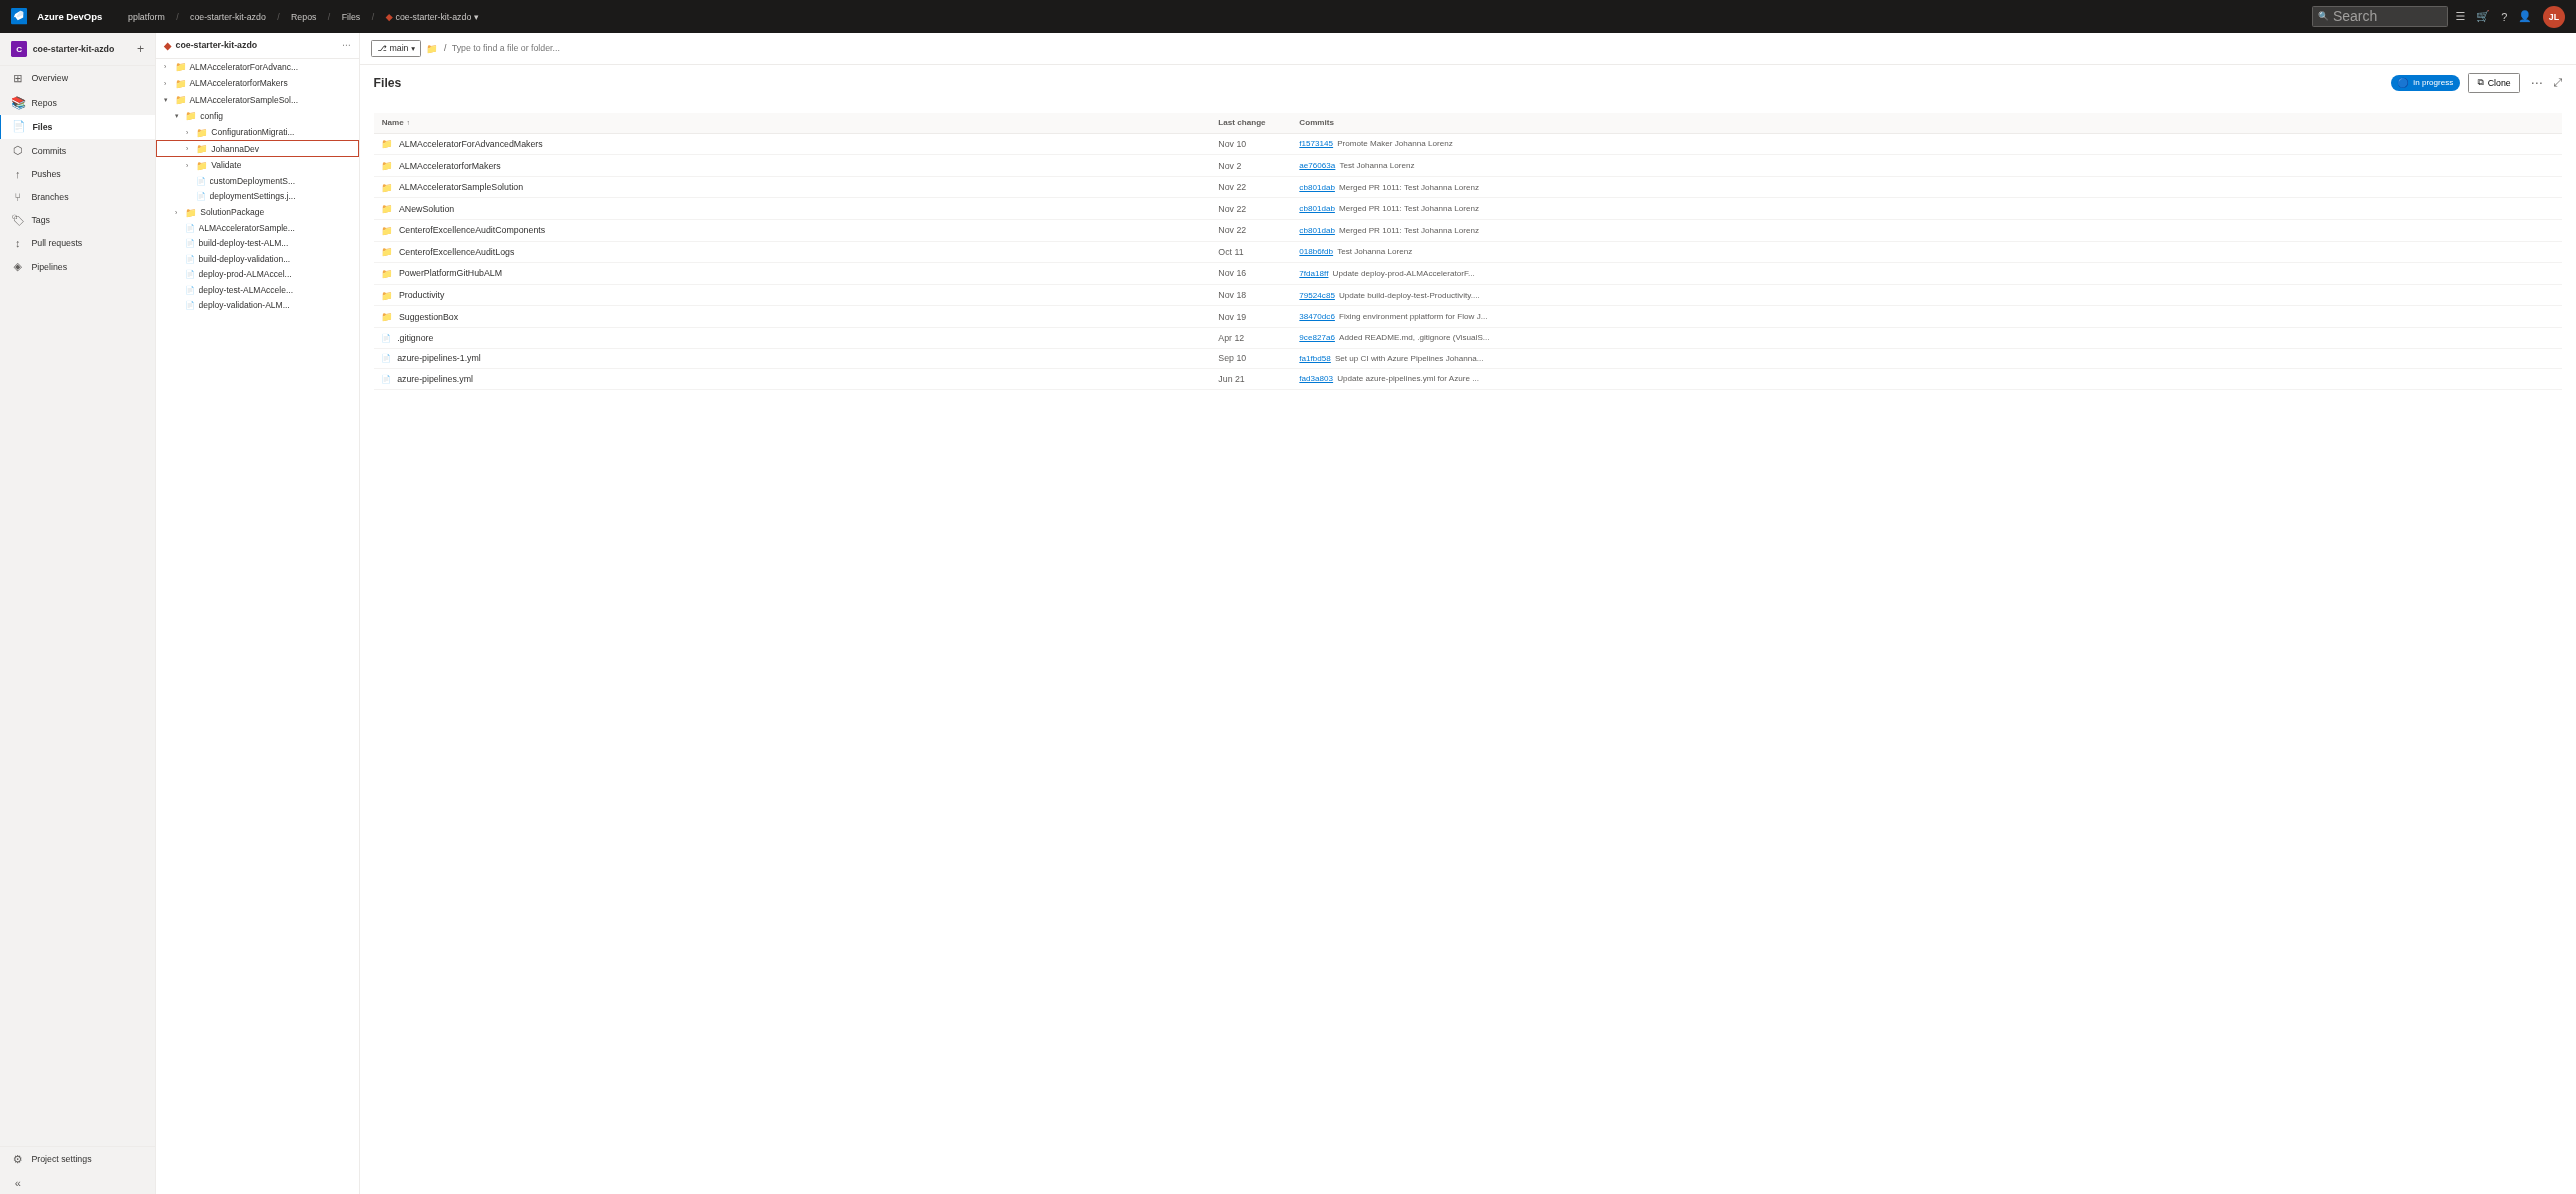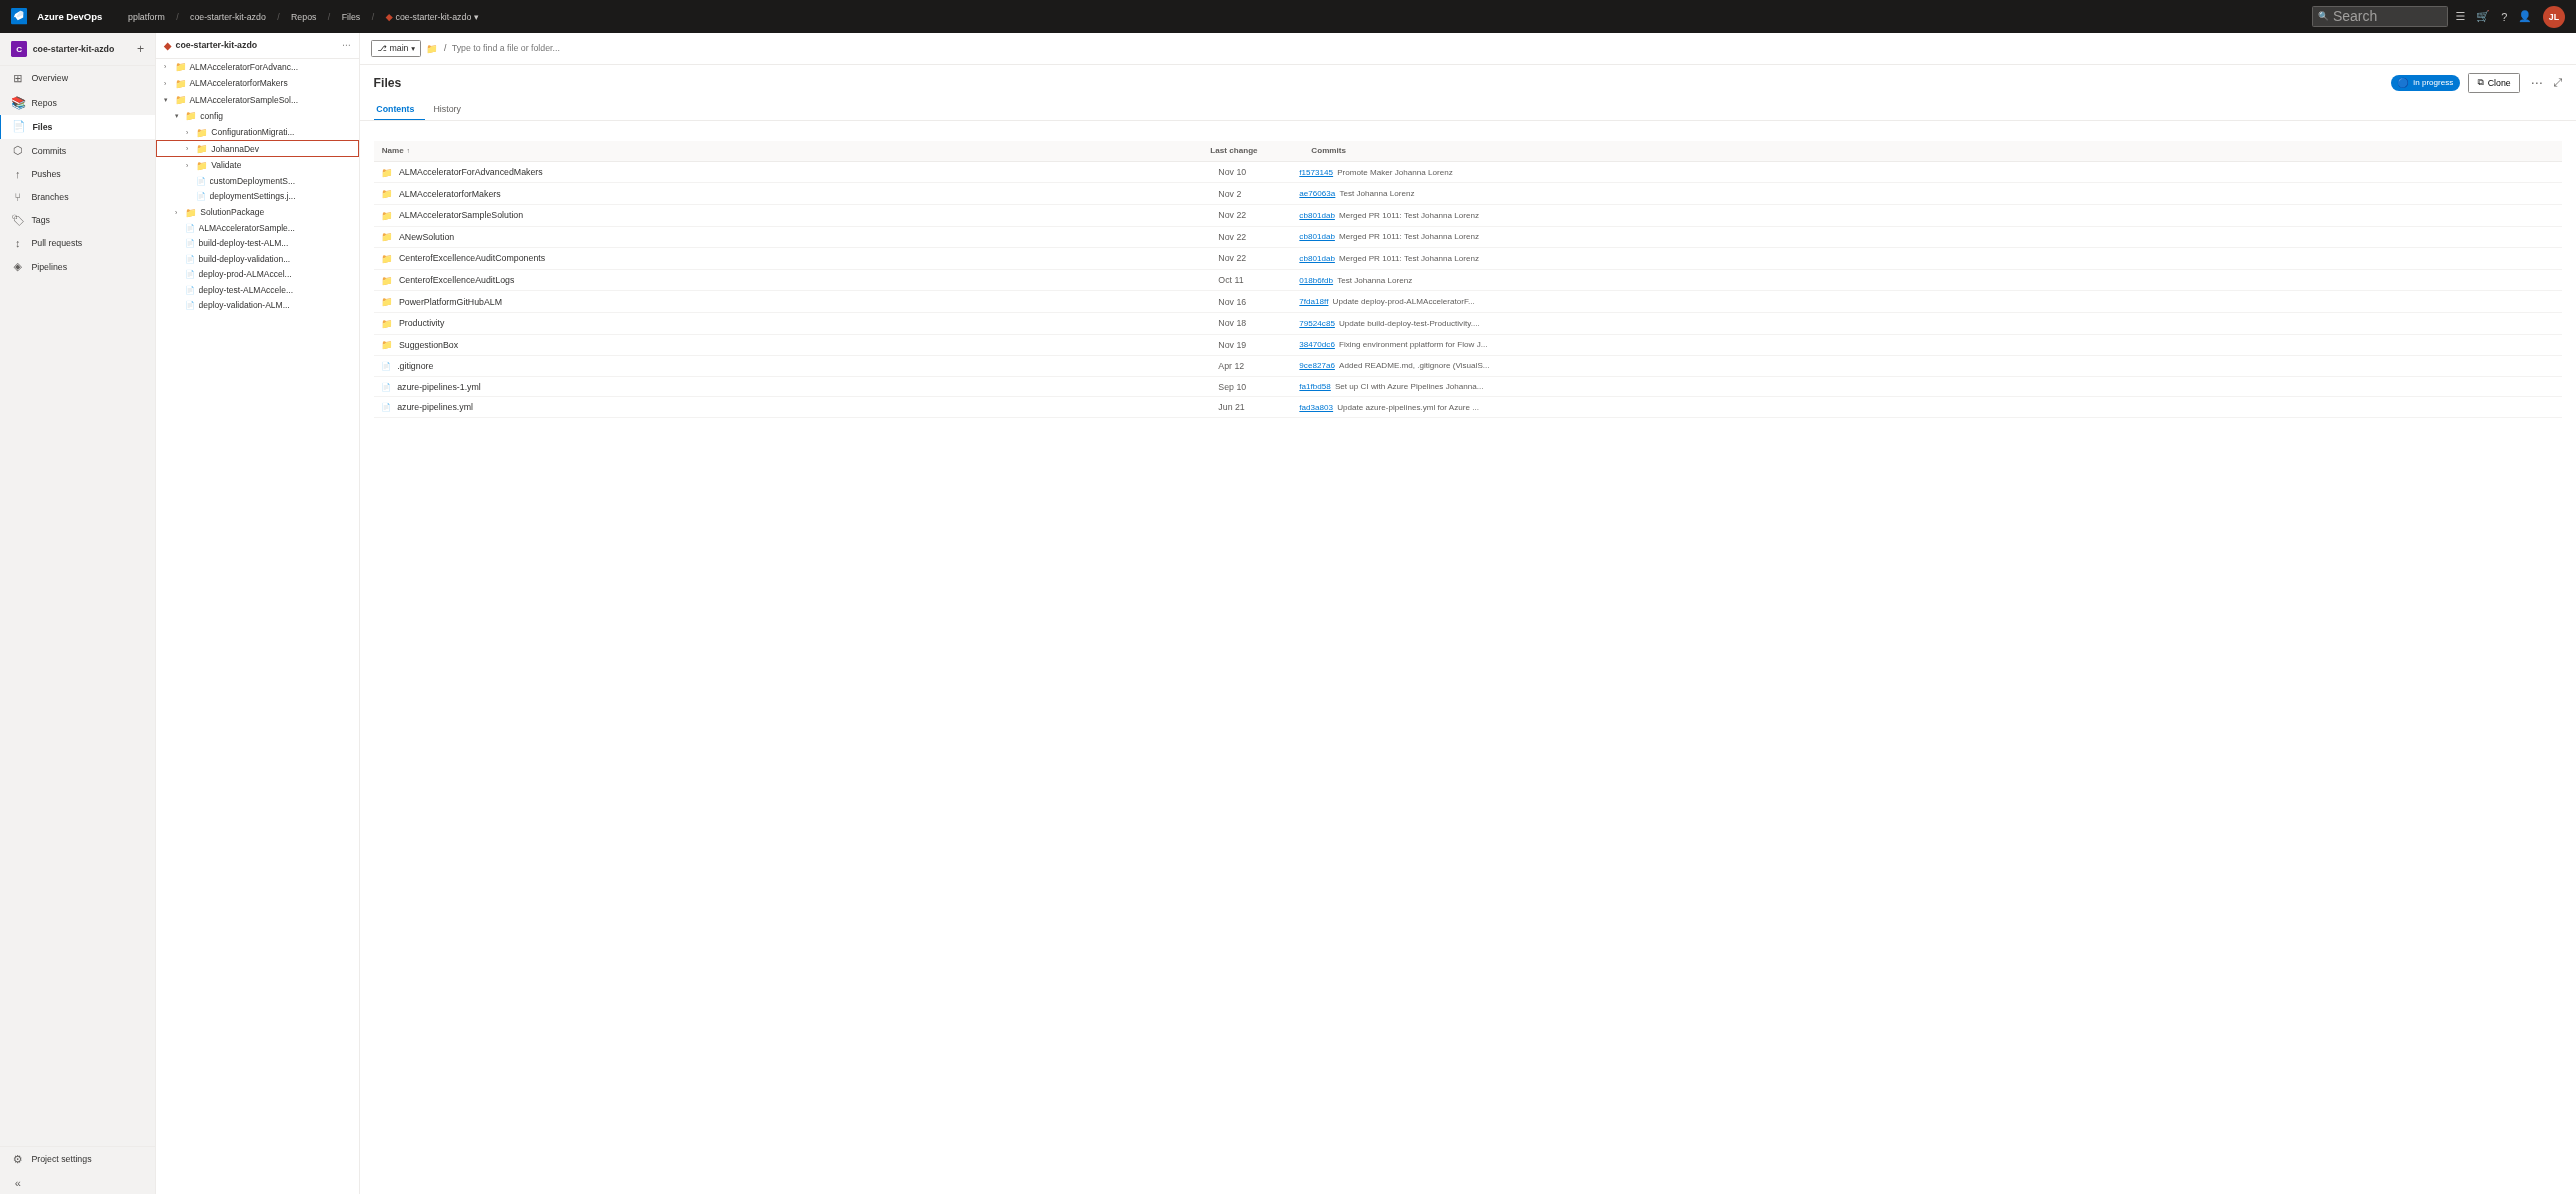--- a/index.html
+++ b/index.html
@@ -63,21 +63,21 @@
     .more-btn { cursor: pointer; color: #605e5c; font-size: 12.2px; padding: 2.7px; }
 
     .tabs { display: flex; align-items: center; padding: 0 13.6px; border-bottom: 0.7px solid #edebe9; margin-top: 5.4px; }
     .tab { padding: 5.4px 11px 5.4px 2.7px; cursor: pointer; font-size: 8.8px; color: #605e5c; border-bottom: 1.4px solid transparent; margin-right: 5.4px; }
     .tab.active { color: #0078d4; border-bottom-color: #0078d4; font-weight: 600; }
 
     
     .files-table { width: 100%; padding: 0 13.6px; }
     .files-table-header { display: flex; align-items: center; padding: 5.4px 8.1px; border-bottom: 0.7px solid #edebe9; color: #605e5c; font-size: 8.1px; font-weight: 600; margin-top: 20px; background: #faf9f8; }
     .col-name { flex: 2; display: flex; align-items: center; gap: 2.7px; }
-    .col-lastchange { width: 101px; }
+    .col-lastchange { width: 81px; }
     .col-commits { flex: 3; }
     .file-row { display: flex; align-items: center; padding: 4.8px 8.1px; border-bottom: 0.7px solid #f3f2f1; font-size: 8.8px; }
     .file-row .col-name { flex: 2; display: flex; align-items: center; gap: 5.4px; }
     .file-row .col-lastchange { width: 81px; color: #605e5c; }
     .file-row .col-commits { flex: 3; display: flex; align-items: center; gap: 4.1px; overflow: hidden; }
     .folder-icon-sm { color: #dcb67a; font-size: 9.5px; }
     .file-icon-sm { color: #605e5c; font-size: 8.1px; }
     .commit-hash { color: #0078d4; text-decoration: underline; cursor: pointer; white-space: nowrap; font-size: 8.1px; }
     .commit-msg { color: #605e5c; overflow: hidden; text-overflow: ellipsis; white-space: nowrap; font-size: 8.1px; }
 
@@ -302,28 +302,20 @@
         </div>
         <button class="clone-btn">
           <span>⧉</span>
           <span>Clone</span>
         </button>
         <span class="more-btn">⋯</span>
         <span style="color:#605e5c; cursor:pointer; font-size:11px;">⤢</span>
       </div>
     </div>
 
-    <div class="tabs">
-      <div class="tab active">
-        <span>Contents</span>
-      </div>
-      <div class="tab">
-        <span>History</span>
-      </div>
-    </div>
 
     <div class="files-table">
       <div class="files-table-header">
         <div class="col-name">
           <span>Name</span>
           <span class="sort-icon">↑</span>
         </div>
         <div class="col-lastchange">
           <span>Last change</span>
         </div>

